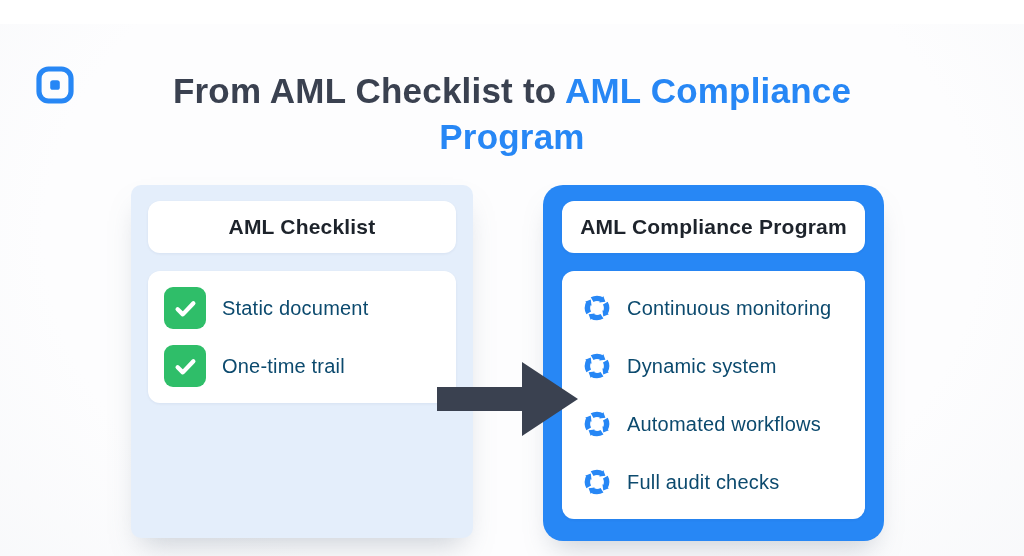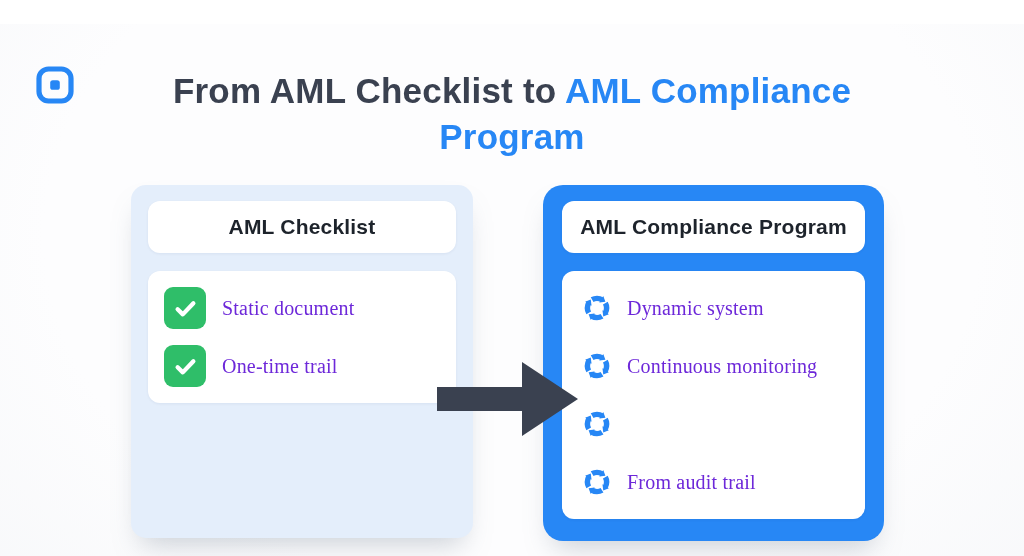--- a/index.html
+++ b/index.html
@@ -37,21 +37,21 @@
     font-weight: bold;
     letter-spacing: 0.2px;
     color: #3a4150;
   }
   .title .highlight { color: #2787f5; }
 
   
   .card {
     position: absolute;
     top: 161px;
-    border-radius: 15px;
+    border-radius: 10px;
     padding: 16px 17px 17px 17px;
     box-shadow: 0 16px 28px -10px rgba(110, 124, 140, 0.35);
   }
   .card-left {
     left: 131px;
     width: 342px;
     height: 353px;
     background: #e4eefb;
   }
   .card-right {
@@ -85,24 +85,23 @@
   .card-right .card-body { padding-left: 18px; }
 
   .row {
     display: flex;
     align-items: center;
     height: 58px;
   }
   .row-label {
     font-size: 20px;
     font-weight: 500;
-    color: #6d28d9;
+    color: #0c4a6e;
     letter-spacing: 0.2px;
     white-space: nowrap;
-    font-family: Liberation Serif, serif;
   }
 
   
   .check-badge {
     flex: 0 0 auto;
     width: 42px; height: 42px;
     margin-right: 16px;
     background: #2fbe69;
     border-radius: 9px;
     display: flex;
@@ -189,63 +188,64 @@
           <svg viewBox="0 0 36 36" width="34" height="34">
             <circle cx="18" cy="18" r="10.2" fill="none" stroke="#2787f5" stroke-width="5.8" stroke-dasharray="11.3 4.7" stroke-dashoffset="5.65"></circle>
             <g fill="#2787f5">
               <path d="M30.6 24.6 L23.8 20.4 L24.6 26.9 Z"></path>
               <path d="M30.6 24.6 L23.8 20.4 L24.6 26.9 Z" transform="rotate(90 18 18)"></path>
               <path d="M30.6 24.6 L23.8 20.4 L24.6 26.9 Z" transform="rotate(180 18 18)"></path>
               <path d="M30.6 24.6 L23.8 20.4 L24.6 26.9 Z" transform="rotate(270 18 18)"></path>
             </g>
           </svg>
         </span>
+        <span class="row-label">Continuous monitoring</span>
+      </div>
+
+      <div class="row">
+        <span class="sync-badge">
+          <svg viewBox="0 0 36 36" width="34" height="34">
+            <circle cx="18" cy="18" r="10.2" fill="none" stroke="#2787f5" stroke-width="5.8" stroke-dasharray="11.3 4.7" stroke-dashoffset="5.65"></circle>
+            <g fill="#2787f5">
+              <path d="M30.6 24.6 L23.8 20.4 L24.6 26.9 Z"></path>
+              <path d="M30.6 24.6 L23.8 20.4 L24.6 26.9 Z" transform="rotate(90 18 18)"></path>
+              <path d="M30.6 24.6 L23.8 20.4 L24.6 26.9 Z" transform="rotate(180 18 18)"></path>
+              <path d="M30.6 24.6 L23.8 20.4 L24.6 26.9 Z" transform="rotate(270 18 18)"></path>
+            </g>
+          </svg>
+        </span>
         <span class="row-label">Dynamic system</span>
       </div>
 
       <div class="row">
         <span class="sync-badge">
           <svg viewBox="0 0 36 36" width="34" height="34">
             <circle cx="18" cy="18" r="10.2" fill="none" stroke="#2787f5" stroke-width="5.8" stroke-dasharray="11.3 4.7" stroke-dashoffset="5.65"></circle>
             <g fill="#2787f5">
               <path d="M30.6 24.6 L23.8 20.4 L24.6 26.9 Z"></path>
               <path d="M30.6 24.6 L23.8 20.4 L24.6 26.9 Z" transform="rotate(90 18 18)"></path>
               <path d="M30.6 24.6 L23.8 20.4 L24.6 26.9 Z" transform="rotate(180 18 18)"></path>
               <path d="M30.6 24.6 L23.8 20.4 L24.6 26.9 Z" transform="rotate(270 18 18)"></path>
             </g>
           </svg>
         </span>
-        <span class="row-label">Continuous monitoring</span>
-      </div>
-
-      <div class="row">
-        <span class="sync-badge">
-          <svg viewBox="0 0 36 36" width="34" height="34">
-            <circle cx="18" cy="18" r="10.2" fill="none" stroke="#2787f5" stroke-width="5.8" stroke-dasharray="11.3 4.7" stroke-dashoffset="5.65"></circle>
-            <g fill="#2787f5">
-              <path d="M30.6 24.6 L23.8 20.4 L24.6 26.9 Z"></path>
-              <path d="M30.6 24.6 L23.8 20.4 L24.6 26.9 Z" transform="rotate(90 18 18)"></path>
-              <path d="M30.6 24.6 L23.8 20.4 L24.6 26.9 Z" transform="rotate(180 18 18)"></path>
-              <path d="M30.6 24.6 L23.8 20.4 L24.6 26.9 Z" transform="rotate(270 18 18)"></path>
-            </g>
-          </svg>
-        </span>
-      </div>
-
-      <div class="row">
-        <span class="sync-badge">
-          <svg viewBox="0 0 36 36" width="34" height="34">
-            <circle cx="18" cy="18" r="10.2" fill="none" stroke="#2787f5" stroke-width="5.8" stroke-dasharray="11.3 4.7" stroke-dashoffset="5.65"></circle>
-            <g fill="#2787f5">
-              <path d="M30.6 24.6 L23.8 20.4 L24.6 26.9 Z"></path>
-              <path d="M30.6 24.6 L23.8 20.4 L24.6 26.9 Z" transform="rotate(90 18 18)"></path>
-              <path d="M30.6 24.6 L23.8 20.4 L24.6 26.9 Z" transform="rotate(180 18 18)"></path>
-              <path d="M30.6 24.6 L23.8 20.4 L24.6 26.9 Z" transform="rotate(270 18 18)"></path>
-            </g>
-          </svg>
-        </span>
-        <span class="row-label">From audit trail</span>
+        <span class="row-label">Automated workflows</span>
+      </div>
+
+      <div class="row">
+        <span class="sync-badge">
+          <svg viewBox="0 0 36 36" width="34" height="34">
+            <circle cx="18" cy="18" r="10.2" fill="none" stroke="#2787f5" stroke-width="5.8" stroke-dasharray="11.3 4.7" stroke-dashoffset="5.65"></circle>
+            <g fill="#2787f5">
+              <path d="M30.6 24.6 L23.8 20.4 L24.6 26.9 Z"></path>
+              <path d="M30.6 24.6 L23.8 20.4 L24.6 26.9 Z" transform="rotate(90 18 18)"></path>
+              <path d="M30.6 24.6 L23.8 20.4 L24.6 26.9 Z" transform="rotate(180 18 18)"></path>
+              <path d="M30.6 24.6 L23.8 20.4 L24.6 26.9 Z" transform="rotate(270 18 18)"></path>
+            </g>
+          </svg>
+        </span>
+        <span class="row-label">Full audit checks</span>
       </div>
 
     </div>
   </section>
 
 </div>
 
 </body></html>

